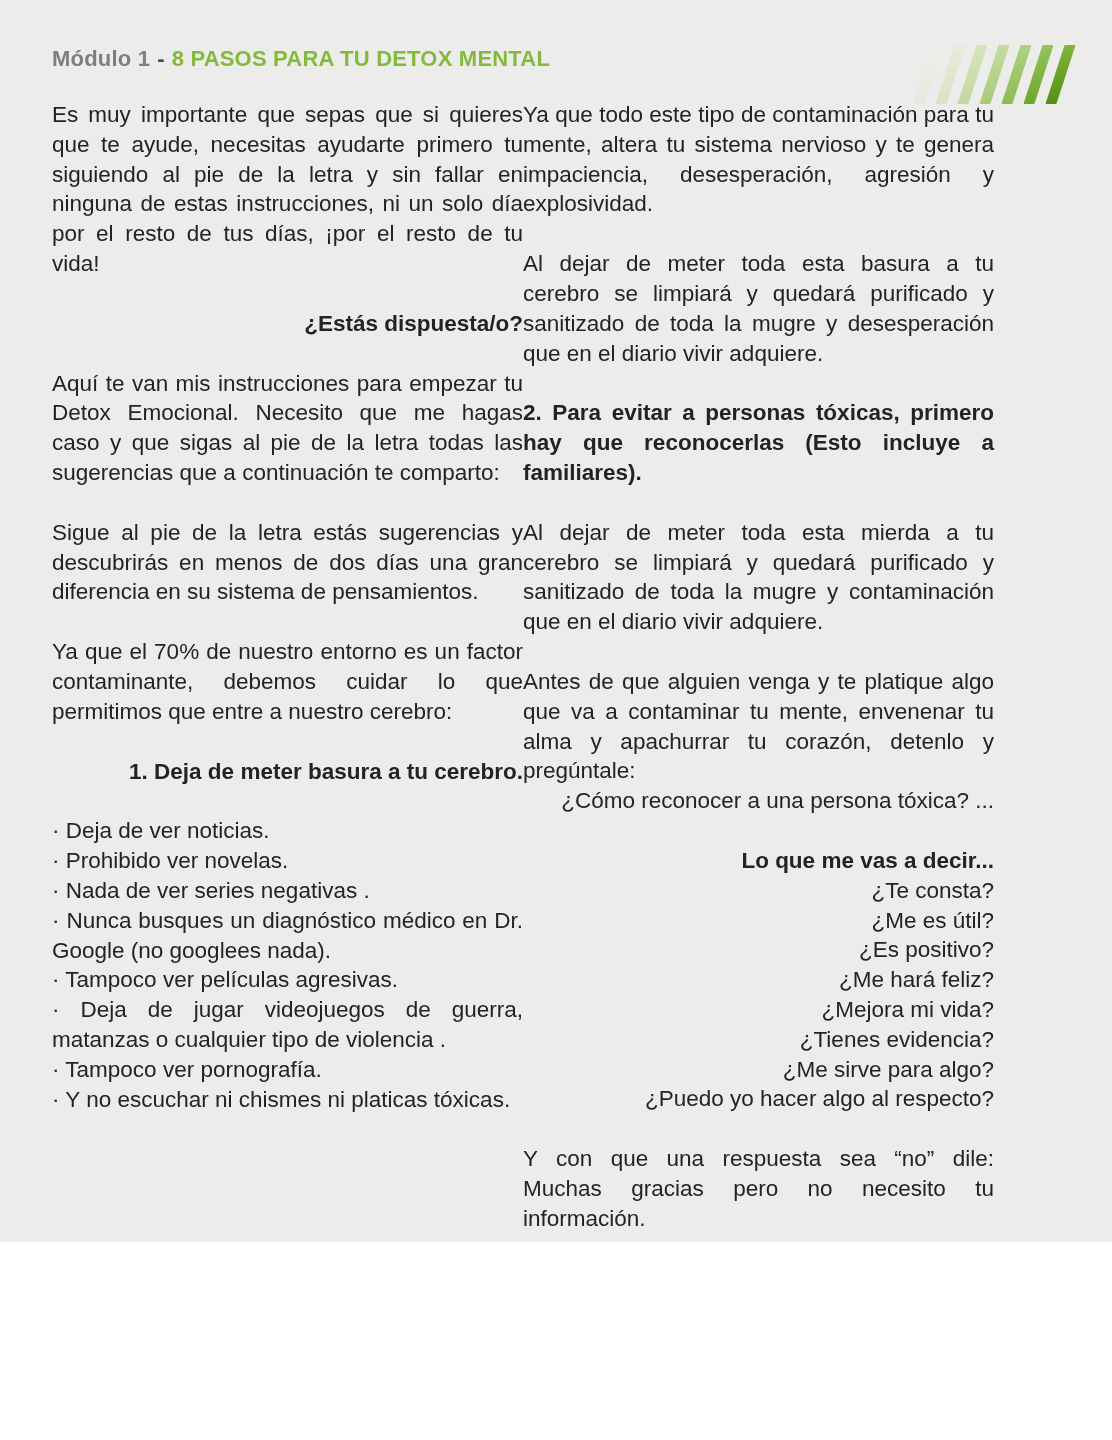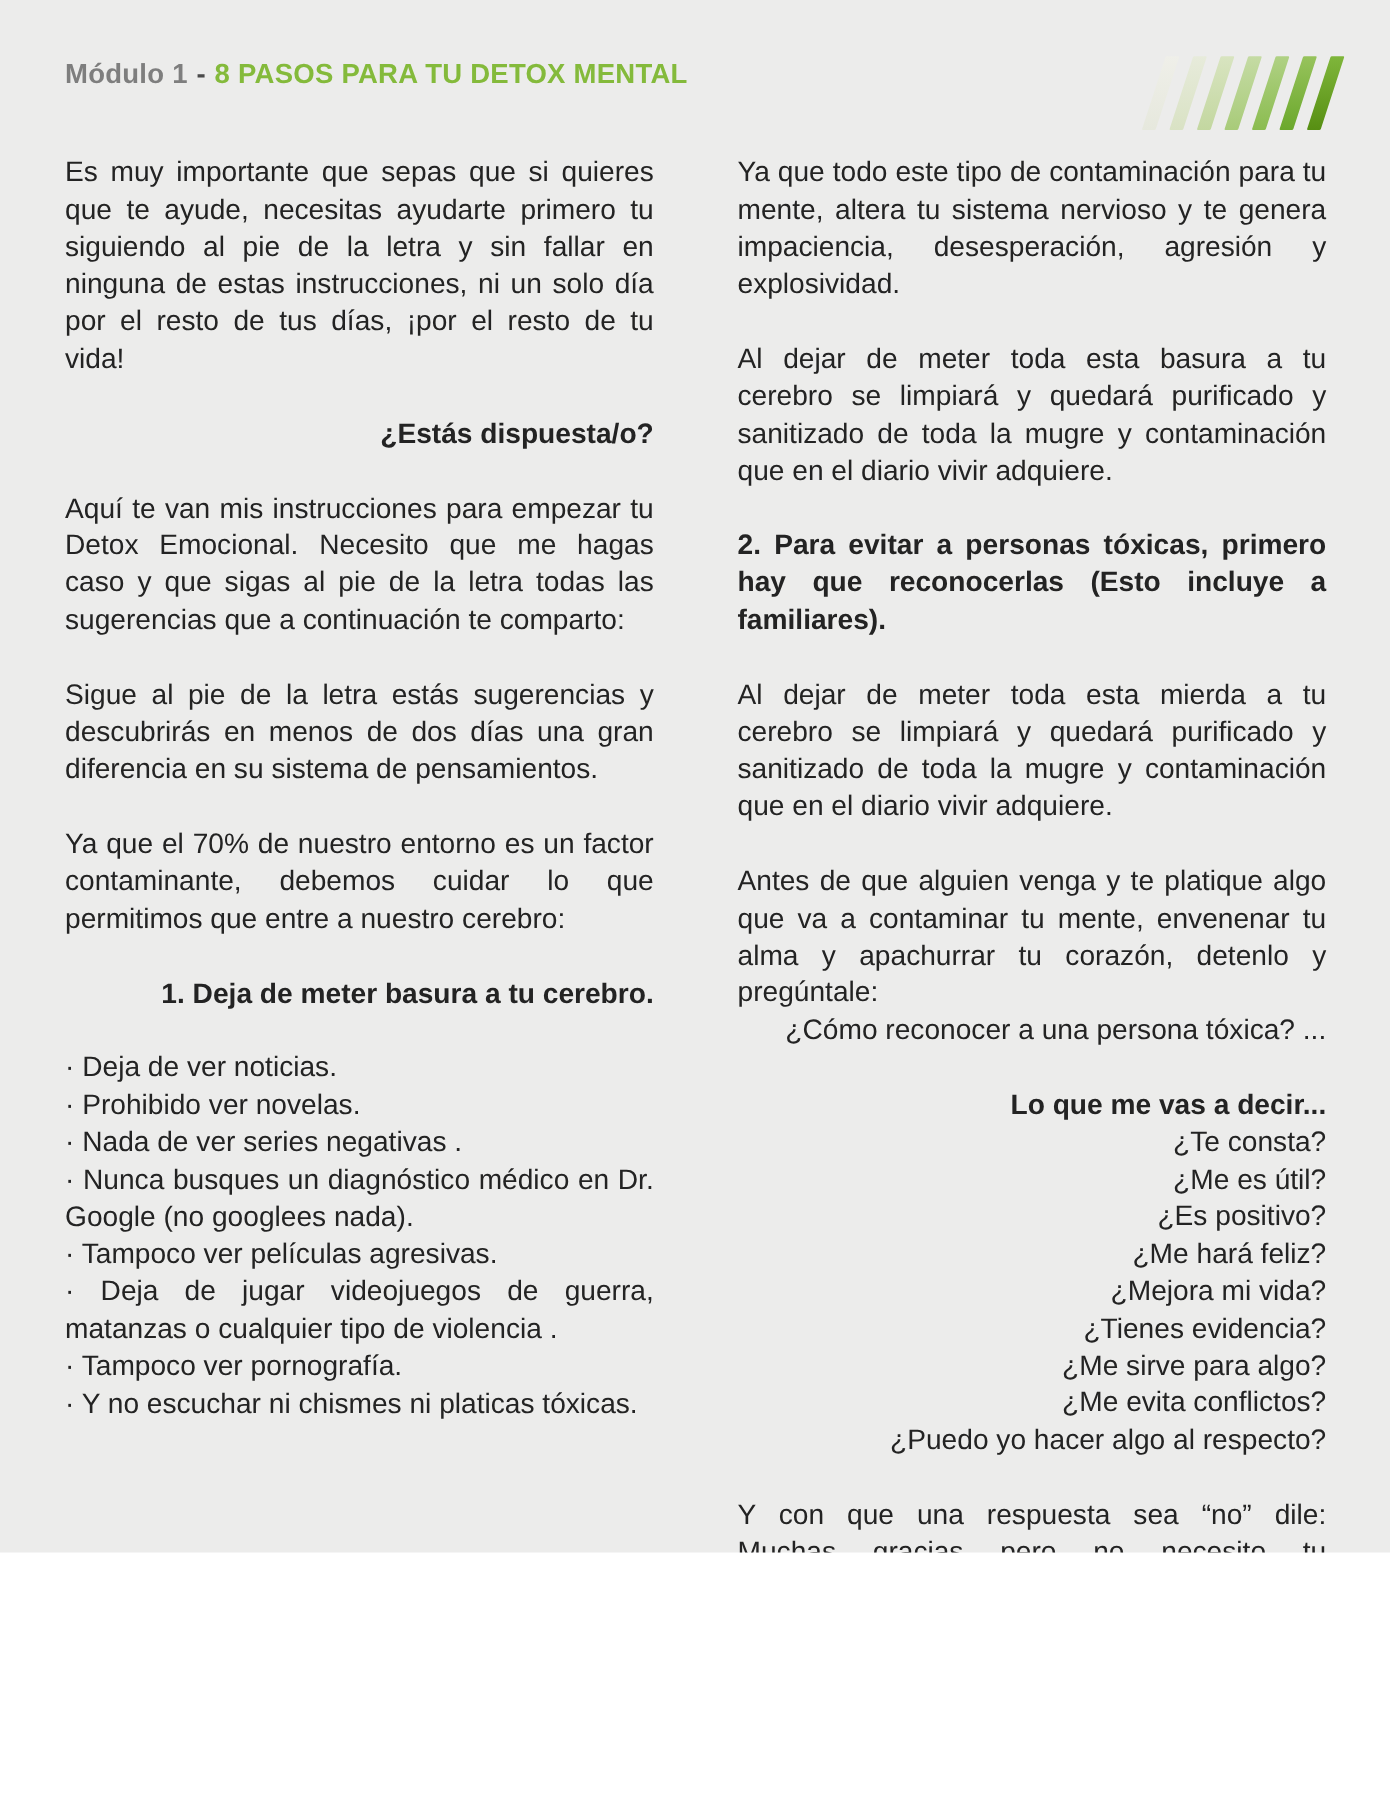--- a/index.html
+++ b/index.html
@@ -13,21 +13,21 @@
     overflow:hidden;
   }
   
   .hdr{position:absolute;top:46px;left:52px;font-size:22px;font-weight:bold;letter-spacing:.2px;}
   .hdr .mod{color:#7e7e7e;}
   .hdr .sep{color:#4a4a4a;margin:0 7px;}
   .hdr .ttl{color:#84ba3b;}
   .slashes{position:absolute;top:45px;right:46px;display:flex;gap:11px;}
   .slash{width:11px;height:59px;transform:skewX(-18deg);border-radius:1px;}
   
-  .cols{position:absolute;top:123px;left:52px;width:1010px;display:flex;gap:67px;}
+  .cols{position:absolute;top:100px;left:52px;width:1010px;display:flex;}
   .col{width:471px;font-size:22.5px;line-height:29.8px;}
   .block{margin:0 0 30px 0;}
   .part{text-align:right;}
   .part.just{text-align:justify;text-align-last:left;}
   .part.bold{font-weight:bold;}
   
   .itf{position:absolute;left:52px;top:1330px;display:flex;align-items:flex-start;}
   .itf-box{
     width:106px;height:62px;background:#1d1d1b;
     border-radius:16px/22px;
@@ -98,42 +98,41 @@
           <div class="part just">· Deja de jugar videojuegos de guerra, matanzas o cualquier tipo de violencia .</div>
           <div class="part just">· Tampoco ver pornografía.</div>
           <div class="part just">· Y no escuchar ni chismes ni platicas tóxicas.</div>
         </div>
       </section>
     <section class="col">
         <div class="block">
           <div class="part just">Ya que todo este tipo de contaminación para tu mente, altera tu sistema nervioso y te genera impaciencia, desesperación, agresión y explosividad.</div>
         </div>
         <div class="block">
-          <div class="part just">Al dejar de meter toda esta basura a tu cerebro se limpiará y quedará purificado y sanitizado de toda la mugre y contaminación que en el diario vivir adquiere.</div>
+          <div class="part just">Al dejar de meter toda esta basura a tu cerebro se limpiará y quedará purificado y sanitizado de toda la mugre y desesperación que en el diario vivir adquiere.</div>
         </div>
         <div class="block">
           <div class="part bold just">2. Para evitar a personas tóxicas, primero hay que reconocerlas (Esto incluye a familiares).</div>
         </div>
         <div class="block">
           <div class="part just">Al dejar de meter toda esta mierda a tu cerebro se limpiará y quedará purificado y sanitizado de toda la mugre y contaminación que en el diario vivir adquiere.</div>
         </div>
         <div class="block">
           <div class="part just">Antes de que alguien venga y te platique algo que va a contaminar tu mente, envenenar tu alma y apachurrar tu corazón, detenlo y pregúntale:</div>
           <div class="part">¿Cómo reconocer a una persona tóxica? ...</div>
         </div>
         <div class="block">
           <div class="part bold">Lo que me vas a decir...</div>
           <div class="part">¿Te consta?</div>
           <div class="part">¿Me es útil?</div>
           <div class="part">¿Es positivo?</div>
           <div class="part">¿Me hará feliz?</div>
           <div class="part">¿Mejora mi vida?</div>
           <div class="part">¿Tienes evidencia?</div>
           <div class="part">¿Me sirve para algo?</div>
-          <div class="part">¿Me evita conflictos?</div>
           <div class="part">¿Puedo yo hacer algo al respecto?</div>
         </div>
         <div class="block">
           <div class="part just">Y con que una respuesta sea “no” dile: Muchas gracias pero no necesito tu información.</div>
         </div>
       </section>
   </div>
 
   <div class="itf">
     <div class="itf-box">

